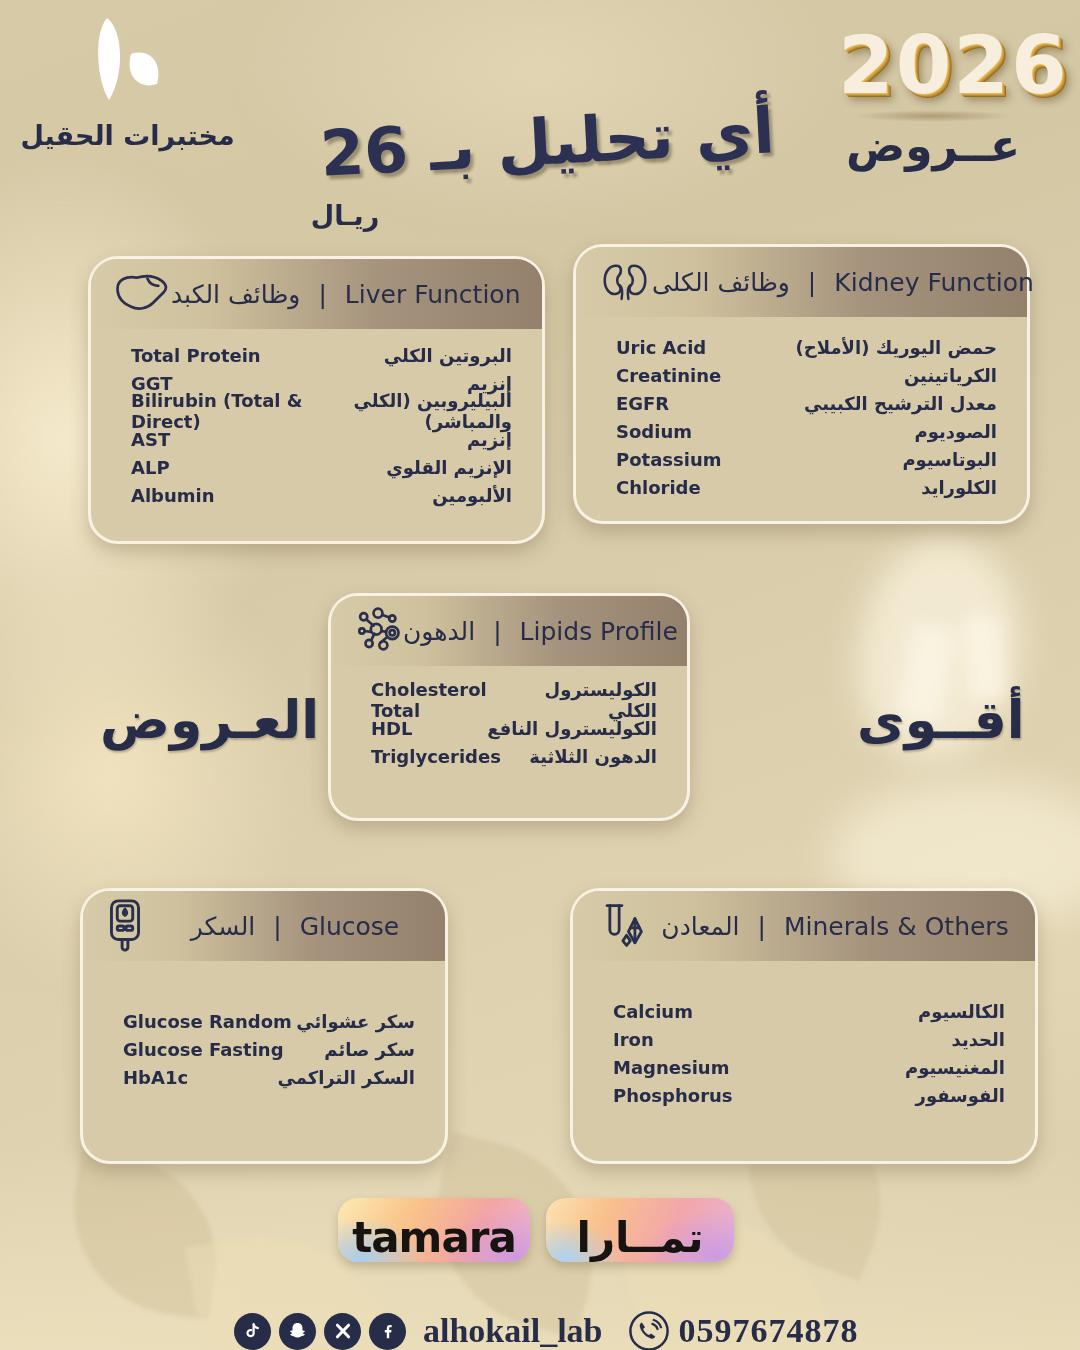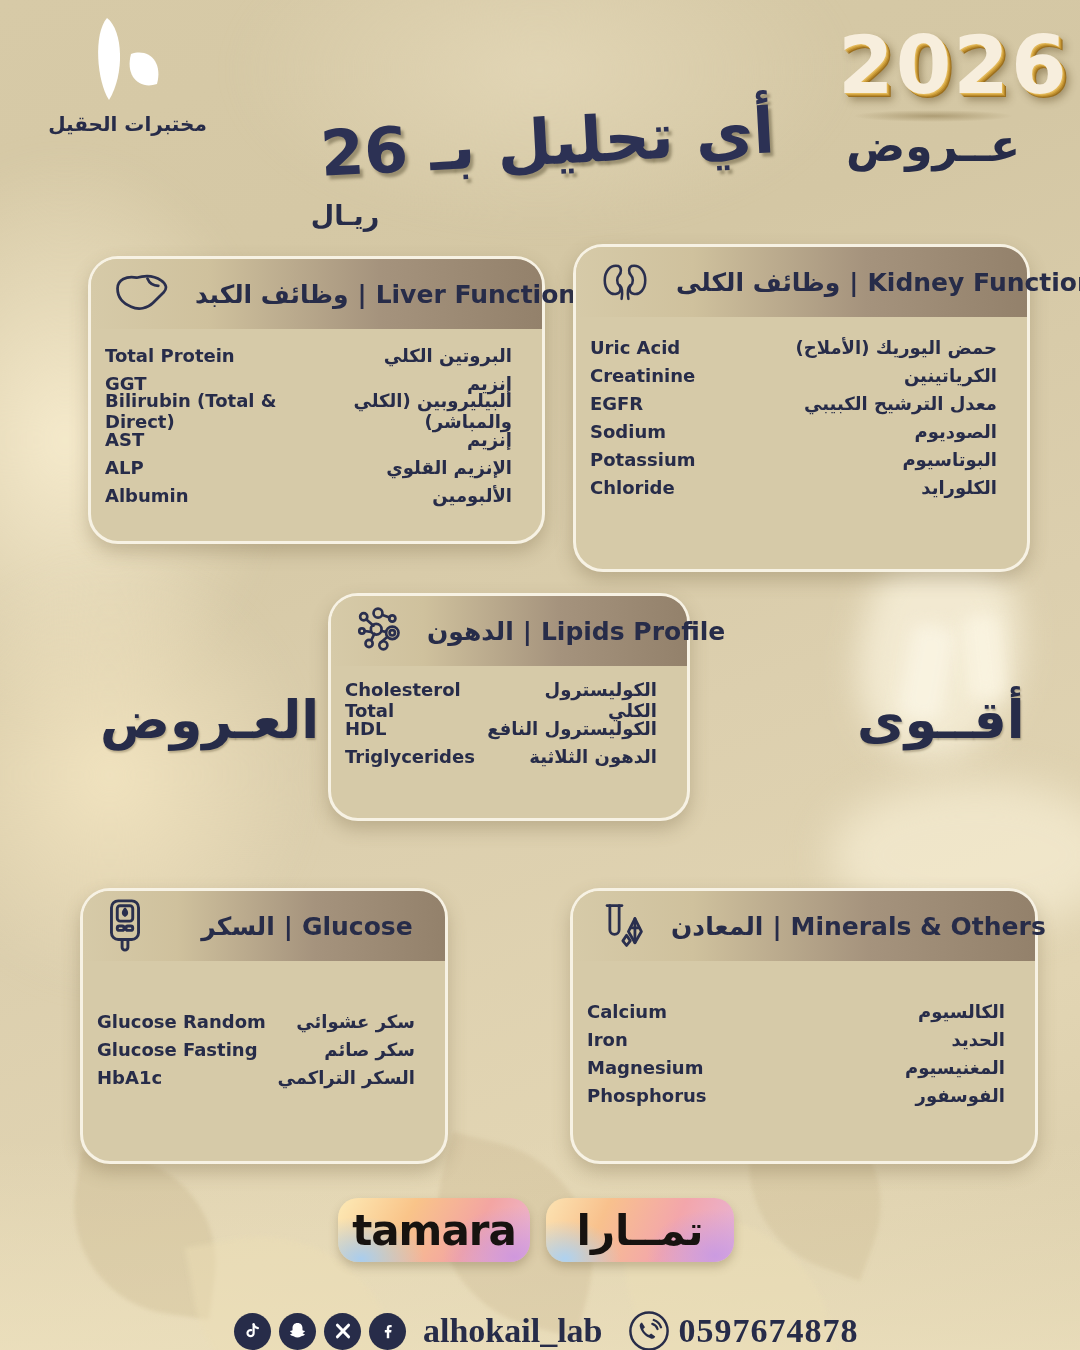--- a/index.html
+++ b/index.html
@@ -17,21 +17,21 @@
   .scope-arm{left:860px;top:540px;width:160px;height:220px;background:rgba(247,240,218,.8);
     border-radius:45% 55% 50% 50%;transform:rotate(12deg);filter:blur(16px);}
   .noz1{left:905px;top:625px;width:44px;height:95px;background:rgba(250,244,226,.9);border-radius:14px;transform:rotate(10deg);filter:blur(8px);}
   .noz2{left:965px;top:615px;width:38px;height:85px;background:rgba(250,244,226,.85);border-radius:12px;transform:rotate(-6deg);filter:blur(8px);}
   .scope-base{left:830px;top:780px;width:290px;height:150px;background:rgba(242,233,206,.85);border-radius:50%;filter:blur(20px);}
   .bottomglow{left:0;top:1140px;width:1080px;height:210px;
     background:linear-gradient(rgba(236,224,189,0),rgba(238,226,191,.7));}
   .leafbg{position:absolute;border-radius:0 72% 0 72%;filter:blur(2px);}
   
   .brand{position:absolute;left:20px;top:16px;width:215px;text-align:center;}
-  .brand-name{font-size:20px;font-weight:800;color:#272c49;margin-top:0;letter-spacing:.5px;}
+  .brand-name{font-size:27px;font-weight:800;color:#272c49;margin-top:8px;letter-spacing:.5px;}
   
   .year-wrap{position:absolute;left:838px;top:26px;width:190px;text-align:center;}
   .year3d{font-size:80px;font-weight:800;color:#f7eedd;letter-spacing:2px;line-height:1;
     text-shadow:1px 1px 0 #e3b95a,2px 2px 0 #d1a23e,3px 3px 0 #b98a2c,4px 4px 0 #9c6f1e,6px 7px 9px rgba(80,60,20,.45);}
   .year-shadow{margin:4px auto 0;width:160px;height:12px;border-radius:50%;
     background:radial-gradient(closest-side,rgba(110,88,40,.38),rgba(110,88,40,0));}
   .offers{font-size:44px;font-weight:800;color:#272c49;margin-top:2px;line-height:1;}
   
   .title-wrap{position:absolute;left:295px;top:110px;width:505px;transform:rotate(-3deg);}
   .main-title{margin:0;font-size:63px;font-weight:800;color:#2c3154;text-align:center;line-height:1.05;
@@ -41,28 +41,28 @@
   .side{position:absolute;font-size:52px;font-weight:800;color:#272c49;text-shadow:1px 2px 2px rgba(90,78,48,.35);}
   .side.left{left:100px;top:690px;}
   .side.right{left:857px;top:690px;}
   
   .card{position:absolute;background:#d6caa8;border:3px solid #f7f2e4;border-radius:30px;
     box-shadow:0 8px 18px rgba(108,92,60,.30);box-sizing:border-box;}
   .card-head{display:flex;align-items:center;height:70px;padding:0 22px;border-radius:26px 26px 0 0;
     background:linear-gradient(90deg,#d6caa8 0%,#cfc19d 26%,#a5937d 64%,#93816b 100%);}
   .card-icon{width:62px;display:flex;align-items:center;}
   .card-icon svg{display:block;}
-  .card-title{flex:1;display:flex;justify-content:center;align-items:center;gap:9px;
-    font-size:25px;font-weight:700;color:#272c49;white-space:nowrap;margin-left:24px;}
-  .rows{list-style:none;margin:0;padding:12px 30px 0 14px;}
+  .card-title{flex:1;display:flex;justify-content:center;align-items:center;gap:18px;
+    font-size:25px;font-weight:400;color:#272c49;white-space:nowrap;}
+  .rows{list-style:none;margin:0;padding:12px 30px 0 40px;}
   .row{display:flex;justify-content:space-between;align-items:center;height:28px;}
   .row .en{font-size:18px;font-weight:700;color:#272c49;}
   .row .ar{font-size:18px;font-weight:700;color:#272c49;}
   
-  .tamara-pill{position:absolute;top:1198px;height:64px;border-radius:20px;display:flex;align-items:center;justify-content:center;
+  .tamara-pill{position:absolute;top:1198px;height:64px;border-radius:20px;display:flex;align-items:flex-end;justify-content:center;
     box-shadow:0 5px 10px rgba(110,92,58,.3);color:#171310;}
   .tamara-en{left:338px;width:192px;font-size:42px;font-weight:800;letter-spacing:-1px;
     background:radial-gradient(90px 60px at 12% 95%,rgba(165,205,242,.95),rgba(165,205,242,0) 70%),
                radial-gradient(100px 70px at 92% 92%,rgba(200,145,225,.8),rgba(200,145,225,0) 72%),
                linear-gradient(120deg,#fdeab6 0%,#f9c489 35%,#f3a5a2 68%,#ecb9d8 100%);}
   .tamara-ar{left:546px;width:188px;font-size:42px;font-weight:700;
     background:radial-gradient(80px 55px at 10% 95%,rgba(170,210,245,.95),rgba(170,210,245,0) 70%),
                radial-gradient(95px 65px at 90% 90%,rgba(195,150,230,.8),rgba(195,150,230,0) 72%),
                linear-gradient(115deg,#fce3b2 0%,#f8c18d 30%,#f3a6ab 65%,#e7b4d9 100%);}
   
@@ -149,21 +149,21 @@
           <li class="row">
             <span class="en">ALP</span>
             <span class="ar" dir="rtl">الإنزيم القلوي</span>
           </li>
           <li class="row">
             <span class="en">Albumin</span>
             <span class="ar" dir="rtl">الألبومين</span>
           </li>
         </ul>
       </section>
-      <section class="card" style="left: 573px; top: 244px; width: 457px; height: 328px;">
+      <section class="card" style="left: 573px; top: 244px; width: 457px; height: 280px;">
         <div class="card-head">
           <span class="card-icon">
             <svg width="54" height="44" viewBox="0 0 64 48">
               <path fill="none" stroke="#2a2f4e" stroke-width="3" stroke-linecap="round" stroke-linejoin="round" d="M24 5 C14 3 8 12 8 22 C8 32 14 40 22 38 C27 37 28 31 25 28 C22 25 22 19 25 16 C28 13 28 7 24 5 Z"></path>
               <path fill="none" stroke="#2a2f4e" stroke-width="3" stroke-linecap="round" stroke-linejoin="round" d="M40 5 C50 3 56 12 56 22 C56 32 50 40 42 38 C37 37 36 31 39 28 C42 25 42 19 39 16 C36 13 36 7 40 5 Z"></path>
               <path fill="none" stroke="#2a2f4e" stroke-width="3" stroke-linecap="round" stroke-linejoin="round" d="M26 28 C29 31 29 38 28 44 M38 28 C35 31 35 38 36 44"></path>
             </svg>
           </span>
           <span class="card-title">
             <span dir="rtl">وظائف الكلى</span>

